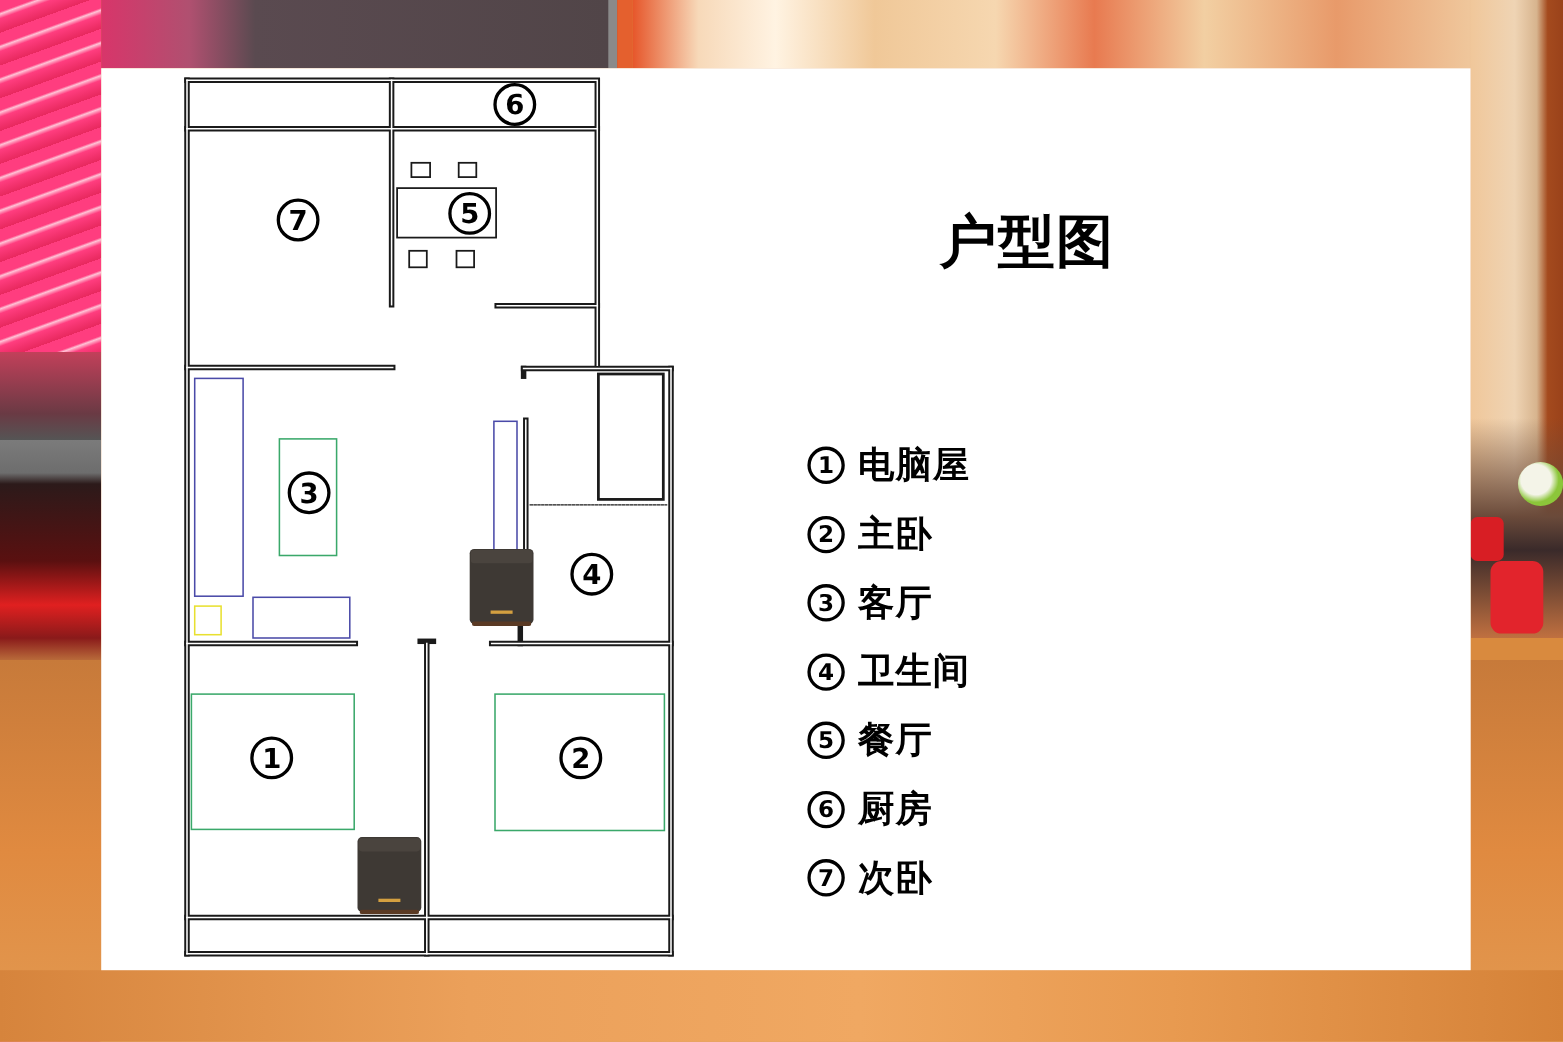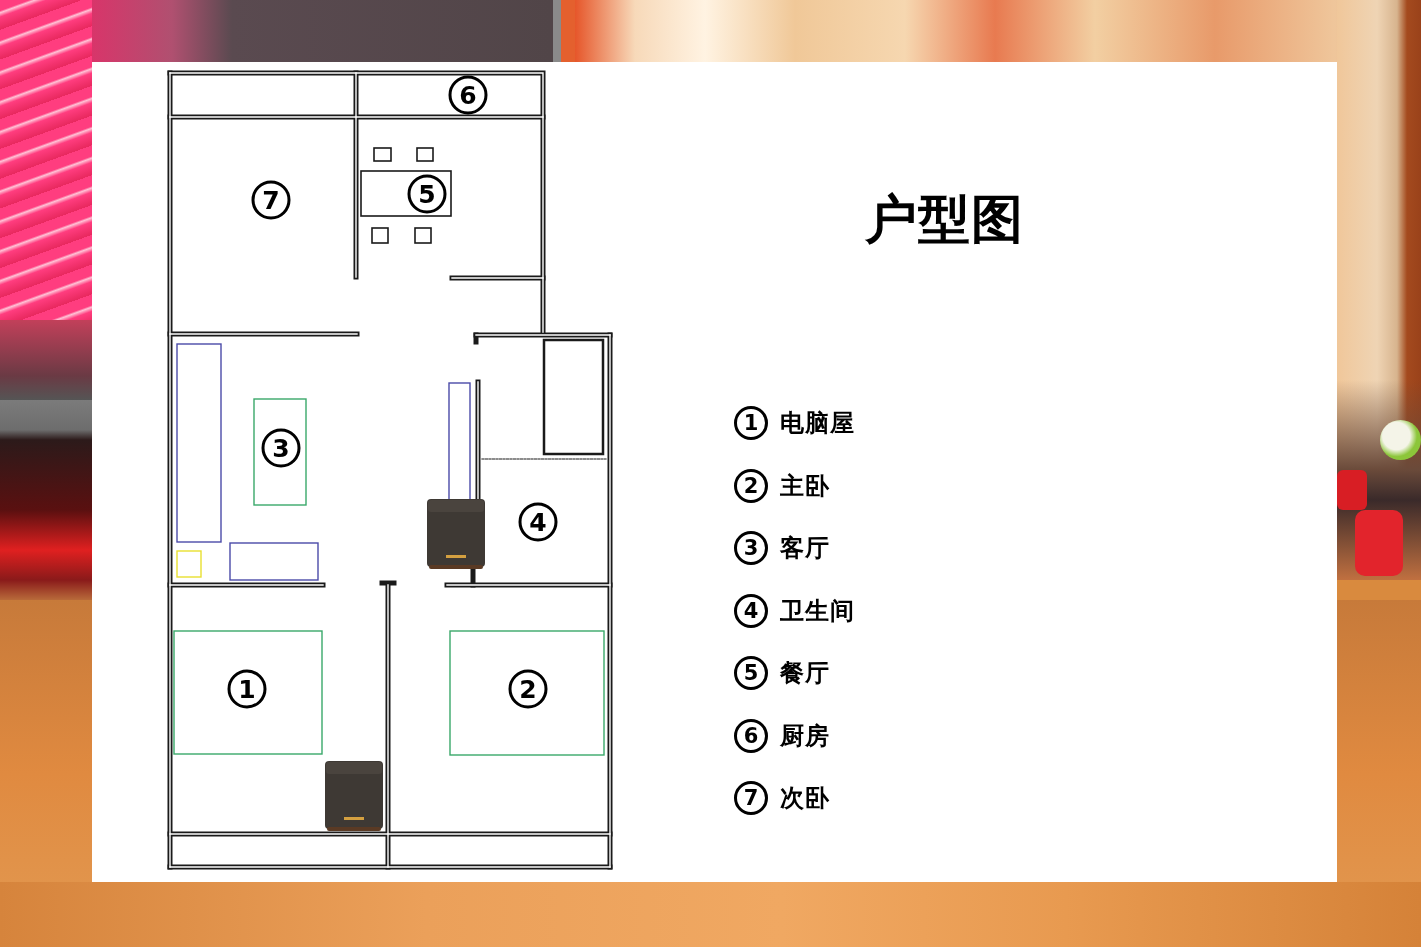--- a/index.html
+++ b/index.html
@@ -69,39 +69,39 @@
       background: #ffffff;
     }
     .plan {
       position: absolute; left: 0; top: 0; width: 1245px; height: 820px;
     }
     .title {
       position: absolute; left: 762px; top: 123px; width: 170px;
       font-size: 52px; font-weight: bold; color: #000;
       letter-spacing: 1px;
       font-family: "DejaVu Sans", sans-serif;
-      text-align: right;
+      text-align: left;
     }
     .legend {
       position: absolute; left: 642px; top: 330px;
     }
     .legend-item {
       display: flex; align-items: center;
       height: 62.5px;
     }
     .legend-num {
       width: 34px; height: 34px; border: 3px solid #000; border-radius: 50%;
       box-sizing: border-box;
       display: flex; align-items: center; justify-content: center;
       font-size: 21px; font-weight: bold; color: #000;
       margin-right: 12px;
       font-family: "DejaVu Sans", sans-serif;
     }
     .legend-label {
-      font-size: 24px; font-weight: bold; color: #000;
+      font-size: 33px; font-weight: bold; color: #000;
       font-family: "DejaVu Sans", sans-serif;
       letter-spacing: 1px;
     }
   </style>
 </head>
 <body>
 
 <div class="bg-photo"></div>
 <div class="bg-left-neon"></div>
 <div class="bg-left-mid"></div>

